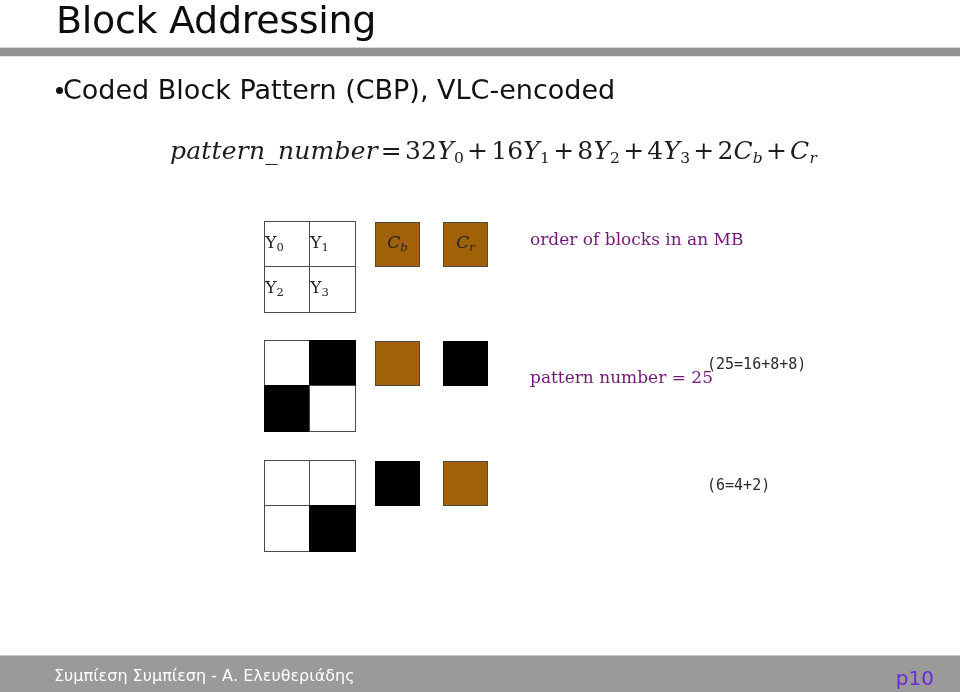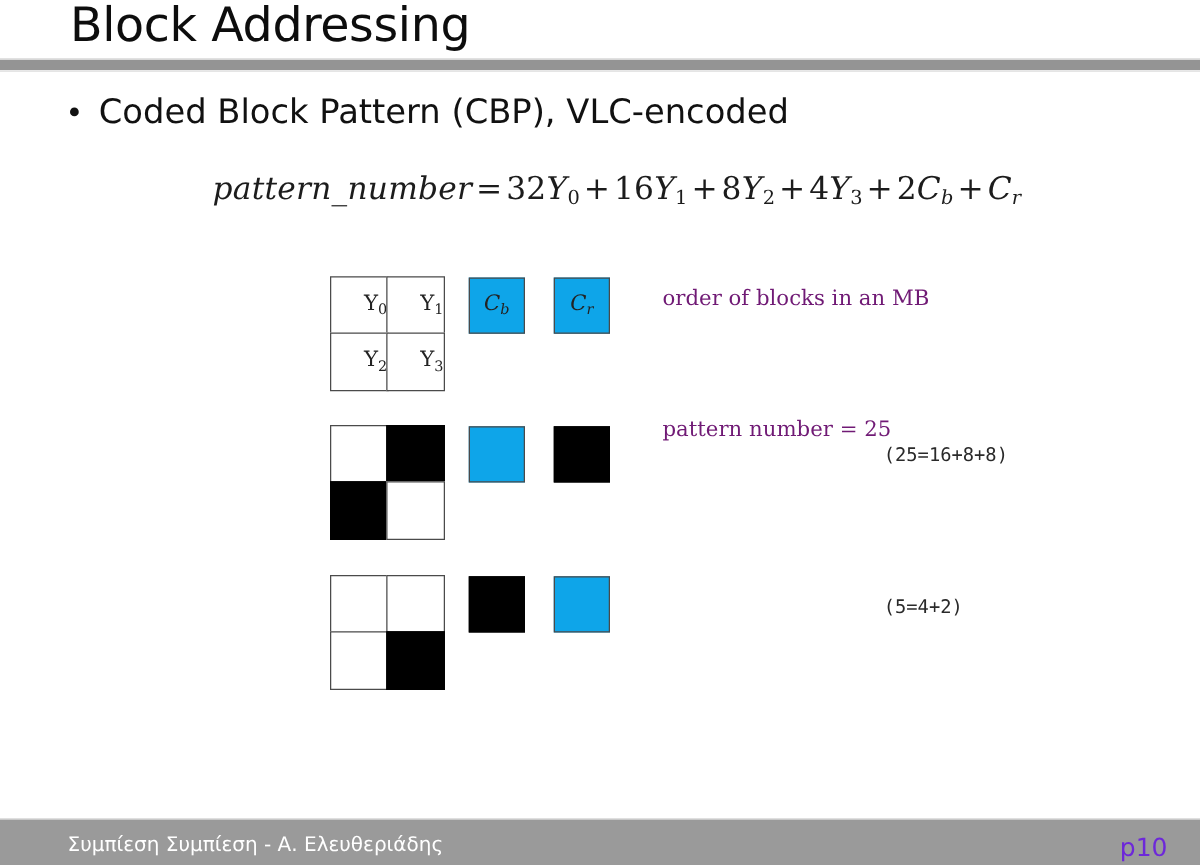--- a/index.html
+++ b/index.html
@@ -39,21 +39,20 @@
     border-bottom: 1px solid #e8e8e8;
   }
 
   
   .bullet-row {
     position: absolute;
     left: 56px;
     top: 74px;
     display: flex;
     align-items: baseline;
-    gap: 16px;
   }
   .bullet-dot {
     width: 7px;
     height: 7px;
     border-radius: 50%;
     background: #111111;
     position: relative;
     top: -5px;
     flex: 0 0 auto;
   }
@@ -99,21 +98,21 @@
     position: absolute;
     display: grid;
     grid-template-columns: 45px 45px;
     grid-template-rows: 45px 45px;
   }
   .blockgrid .cell {
     border: 1.5px solid #4a4a4a;
     margin: -0.75px;
     display: flex;
     align-items: center;
-    justify-content: flex-end;
+    justify-content: flex-start;
     background: #ffffff;
     box-sizing: border-box;
   }
   .blockgrid .cell.filled {
     background: #000000;
     border-color: #000000;
   }
   .cell-label {
     font-family: "DejaVu Serif", serif;
     font-size: 17px;
@@ -124,21 +123,21 @@
     font-size: 0.68em;
     vertical-align: -0.3em;
   }
 
   .chroma-box {
     position: absolute;
     width: 45px;
     height: 45px;
     border: 1.5px solid #4a4a4a;
     box-sizing: border-box;
-    background: #0ea5e9;
+    background: #a16207;
     display: flex;
     align-items: center;
     justify-content: center;
   }
   .chroma-box.filled {
     background: #000000;
     border-color: #000000;
   }
   .chroma-label {
     font-family: "DejaVu Serif", serif;
@@ -242,32 +241,32 @@
   <div class="blockgrid" style="left:265px; top:341px;">
     <div class="cell"></div>
     <div class="cell filled"></div>
     <div class="cell filled"></div>
     <div class="cell"></div>
   </div>
 
   <div class="chroma-box" style="left:375px; top:341px;"></div>
   <div class="chroma-box filled" style="left:443px; top:341px;"></div>
 
-  <div class="fig-caption" style="left:530px; top:334px;">pattern number = 25</div>
+  <div class="fig-caption" style="left:530px; top:367px;">pattern number = 25</div>
   <div class="fig-note" style="left:707px; top:355px;">(25=16+8+8)</div>
 
   <div class="blockgrid" style="left:265px; top:461px;">
     <div class="cell"></div>
     <div class="cell"></div>
     <div class="cell"></div>
     <div class="cell filled"></div>
   </div>
 
   <div class="chroma-box filled" style="left:375px; top:461px;"></div>
   <div class="chroma-box" style="left:443px; top:461px;"></div>
 
-  <div class="fig-note" style="left:707px; top:476px;">(5=4+2)</div>
+  <div class="fig-note" style="left:707px; top:476px;">(6=4+2)</div>
 
 </div>
 
 <div class="footer-bar"></div>
 <div class="footer-text">Συμπίεση Συμπίεση - Α. Ελευθεριάδης</div>
 <div class="footer-page">p10</div>
 
 </body></html>

